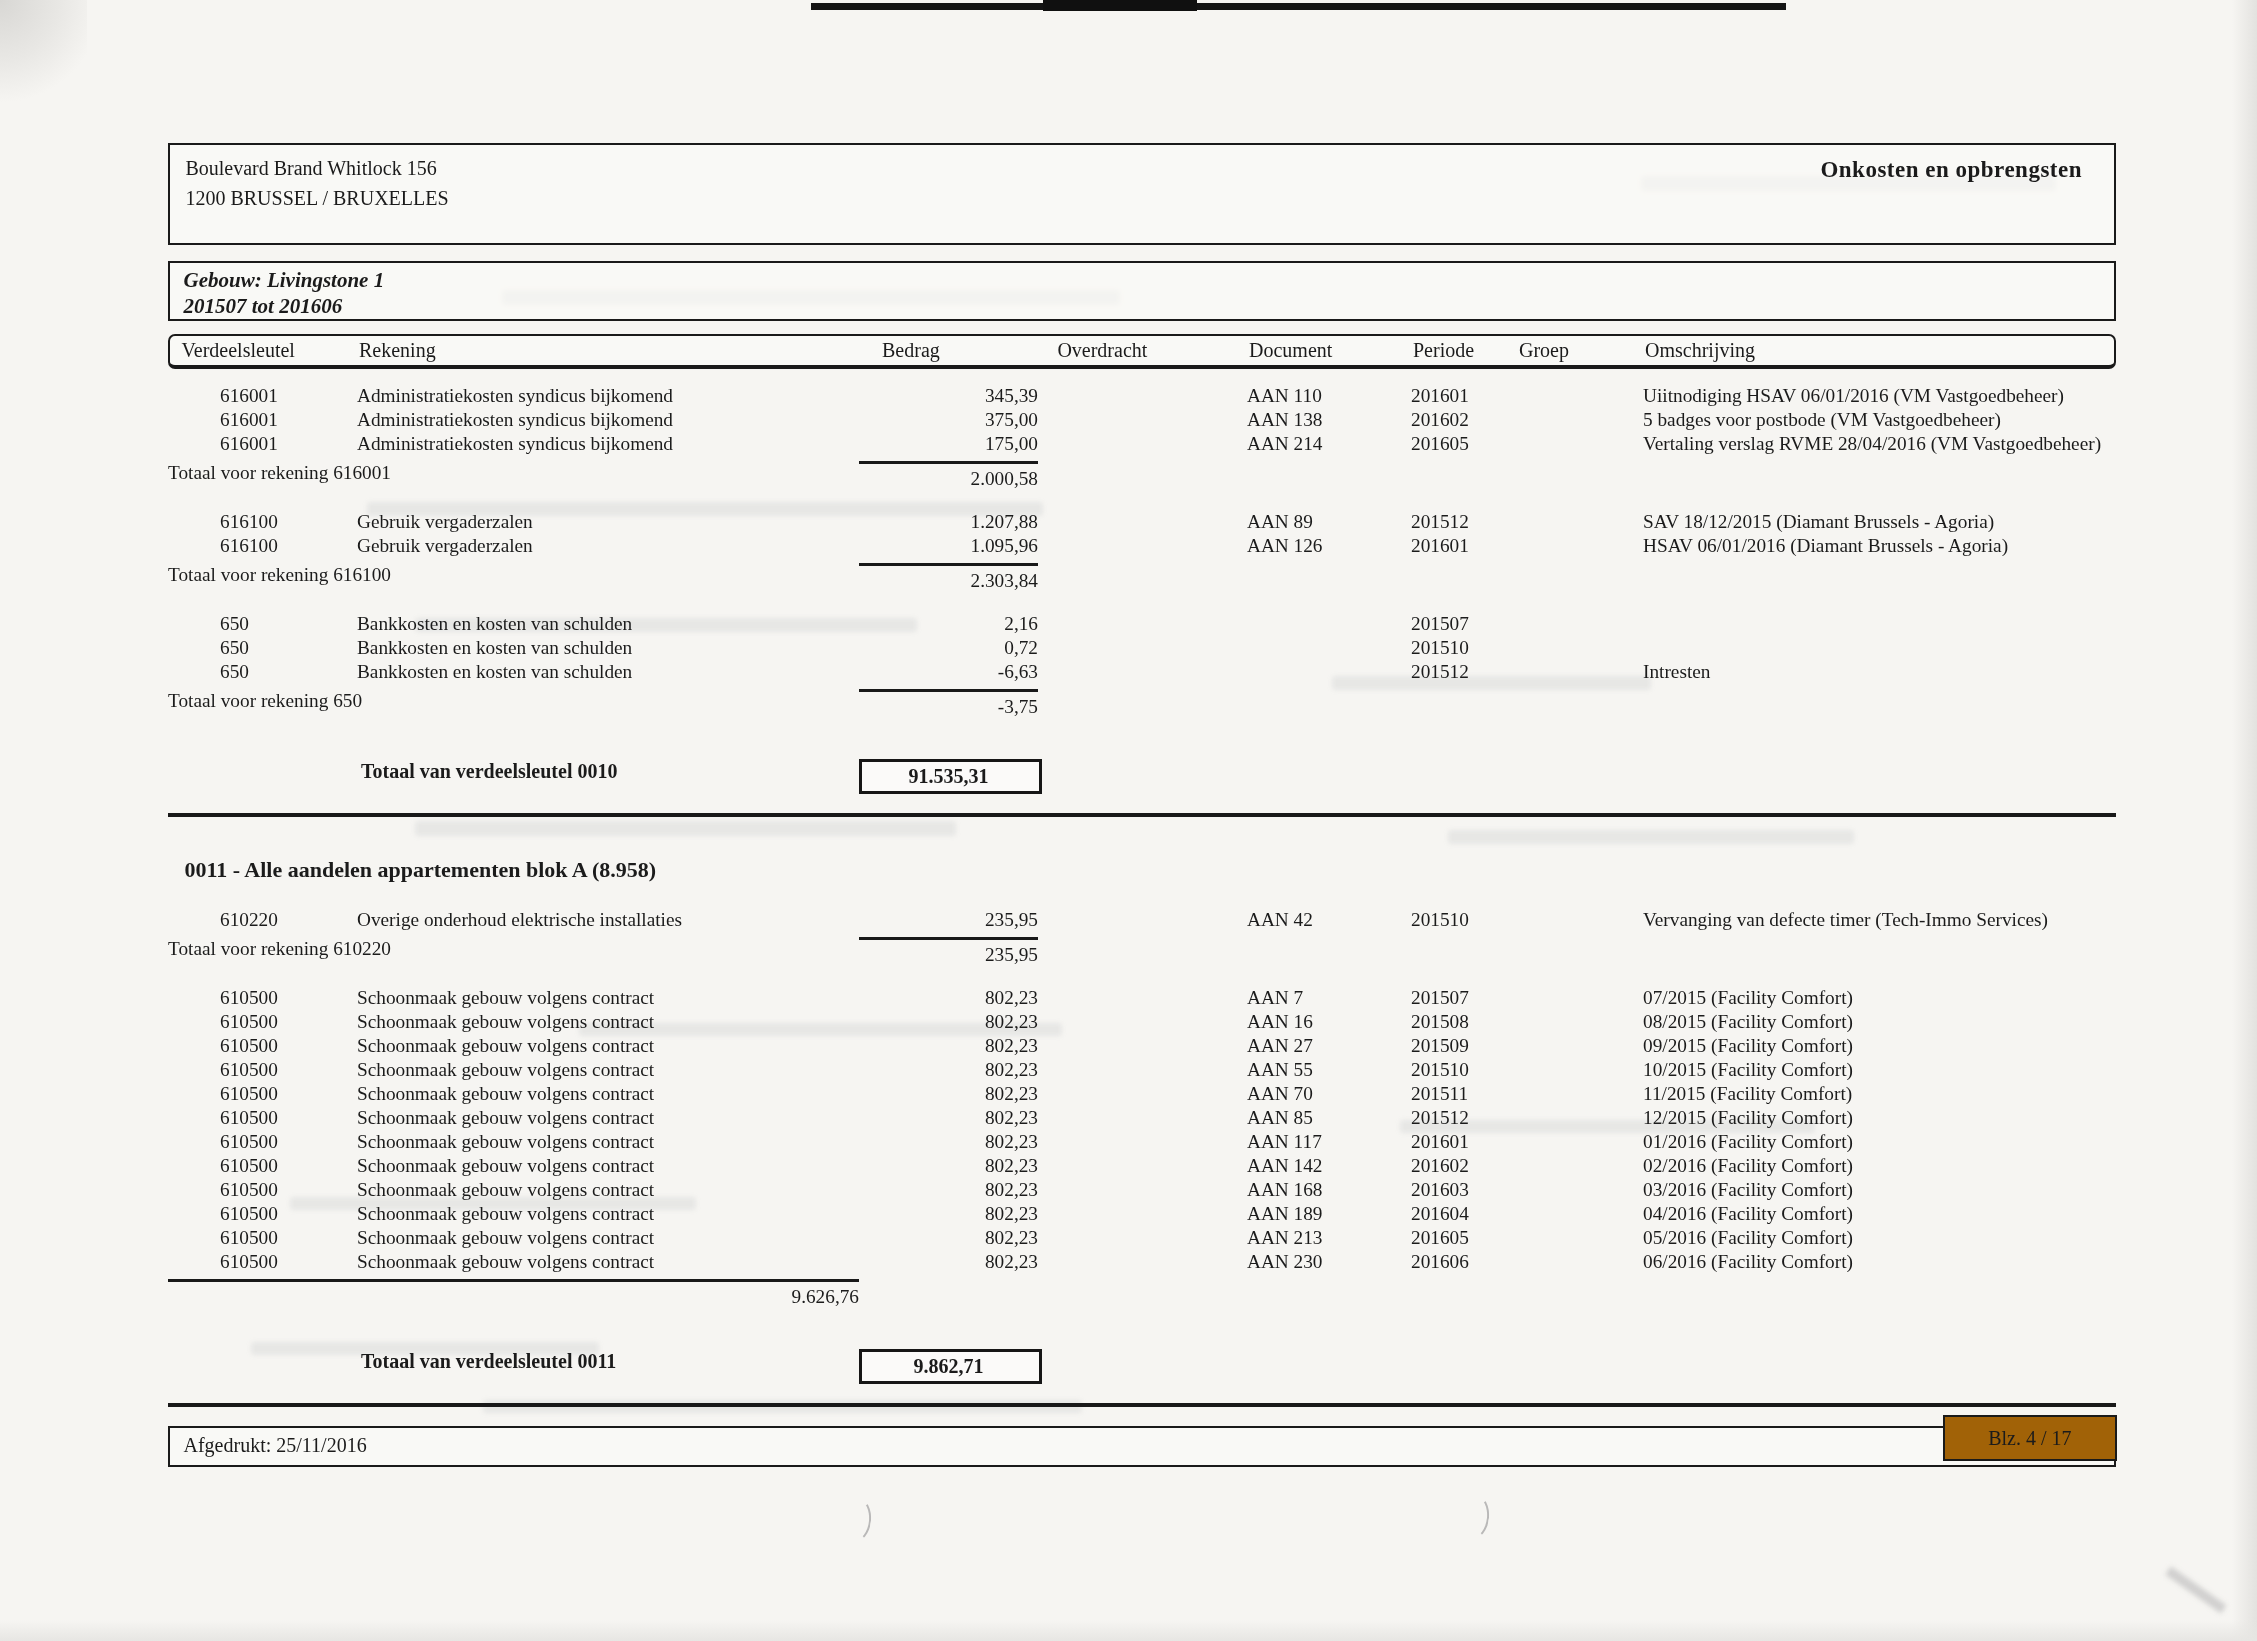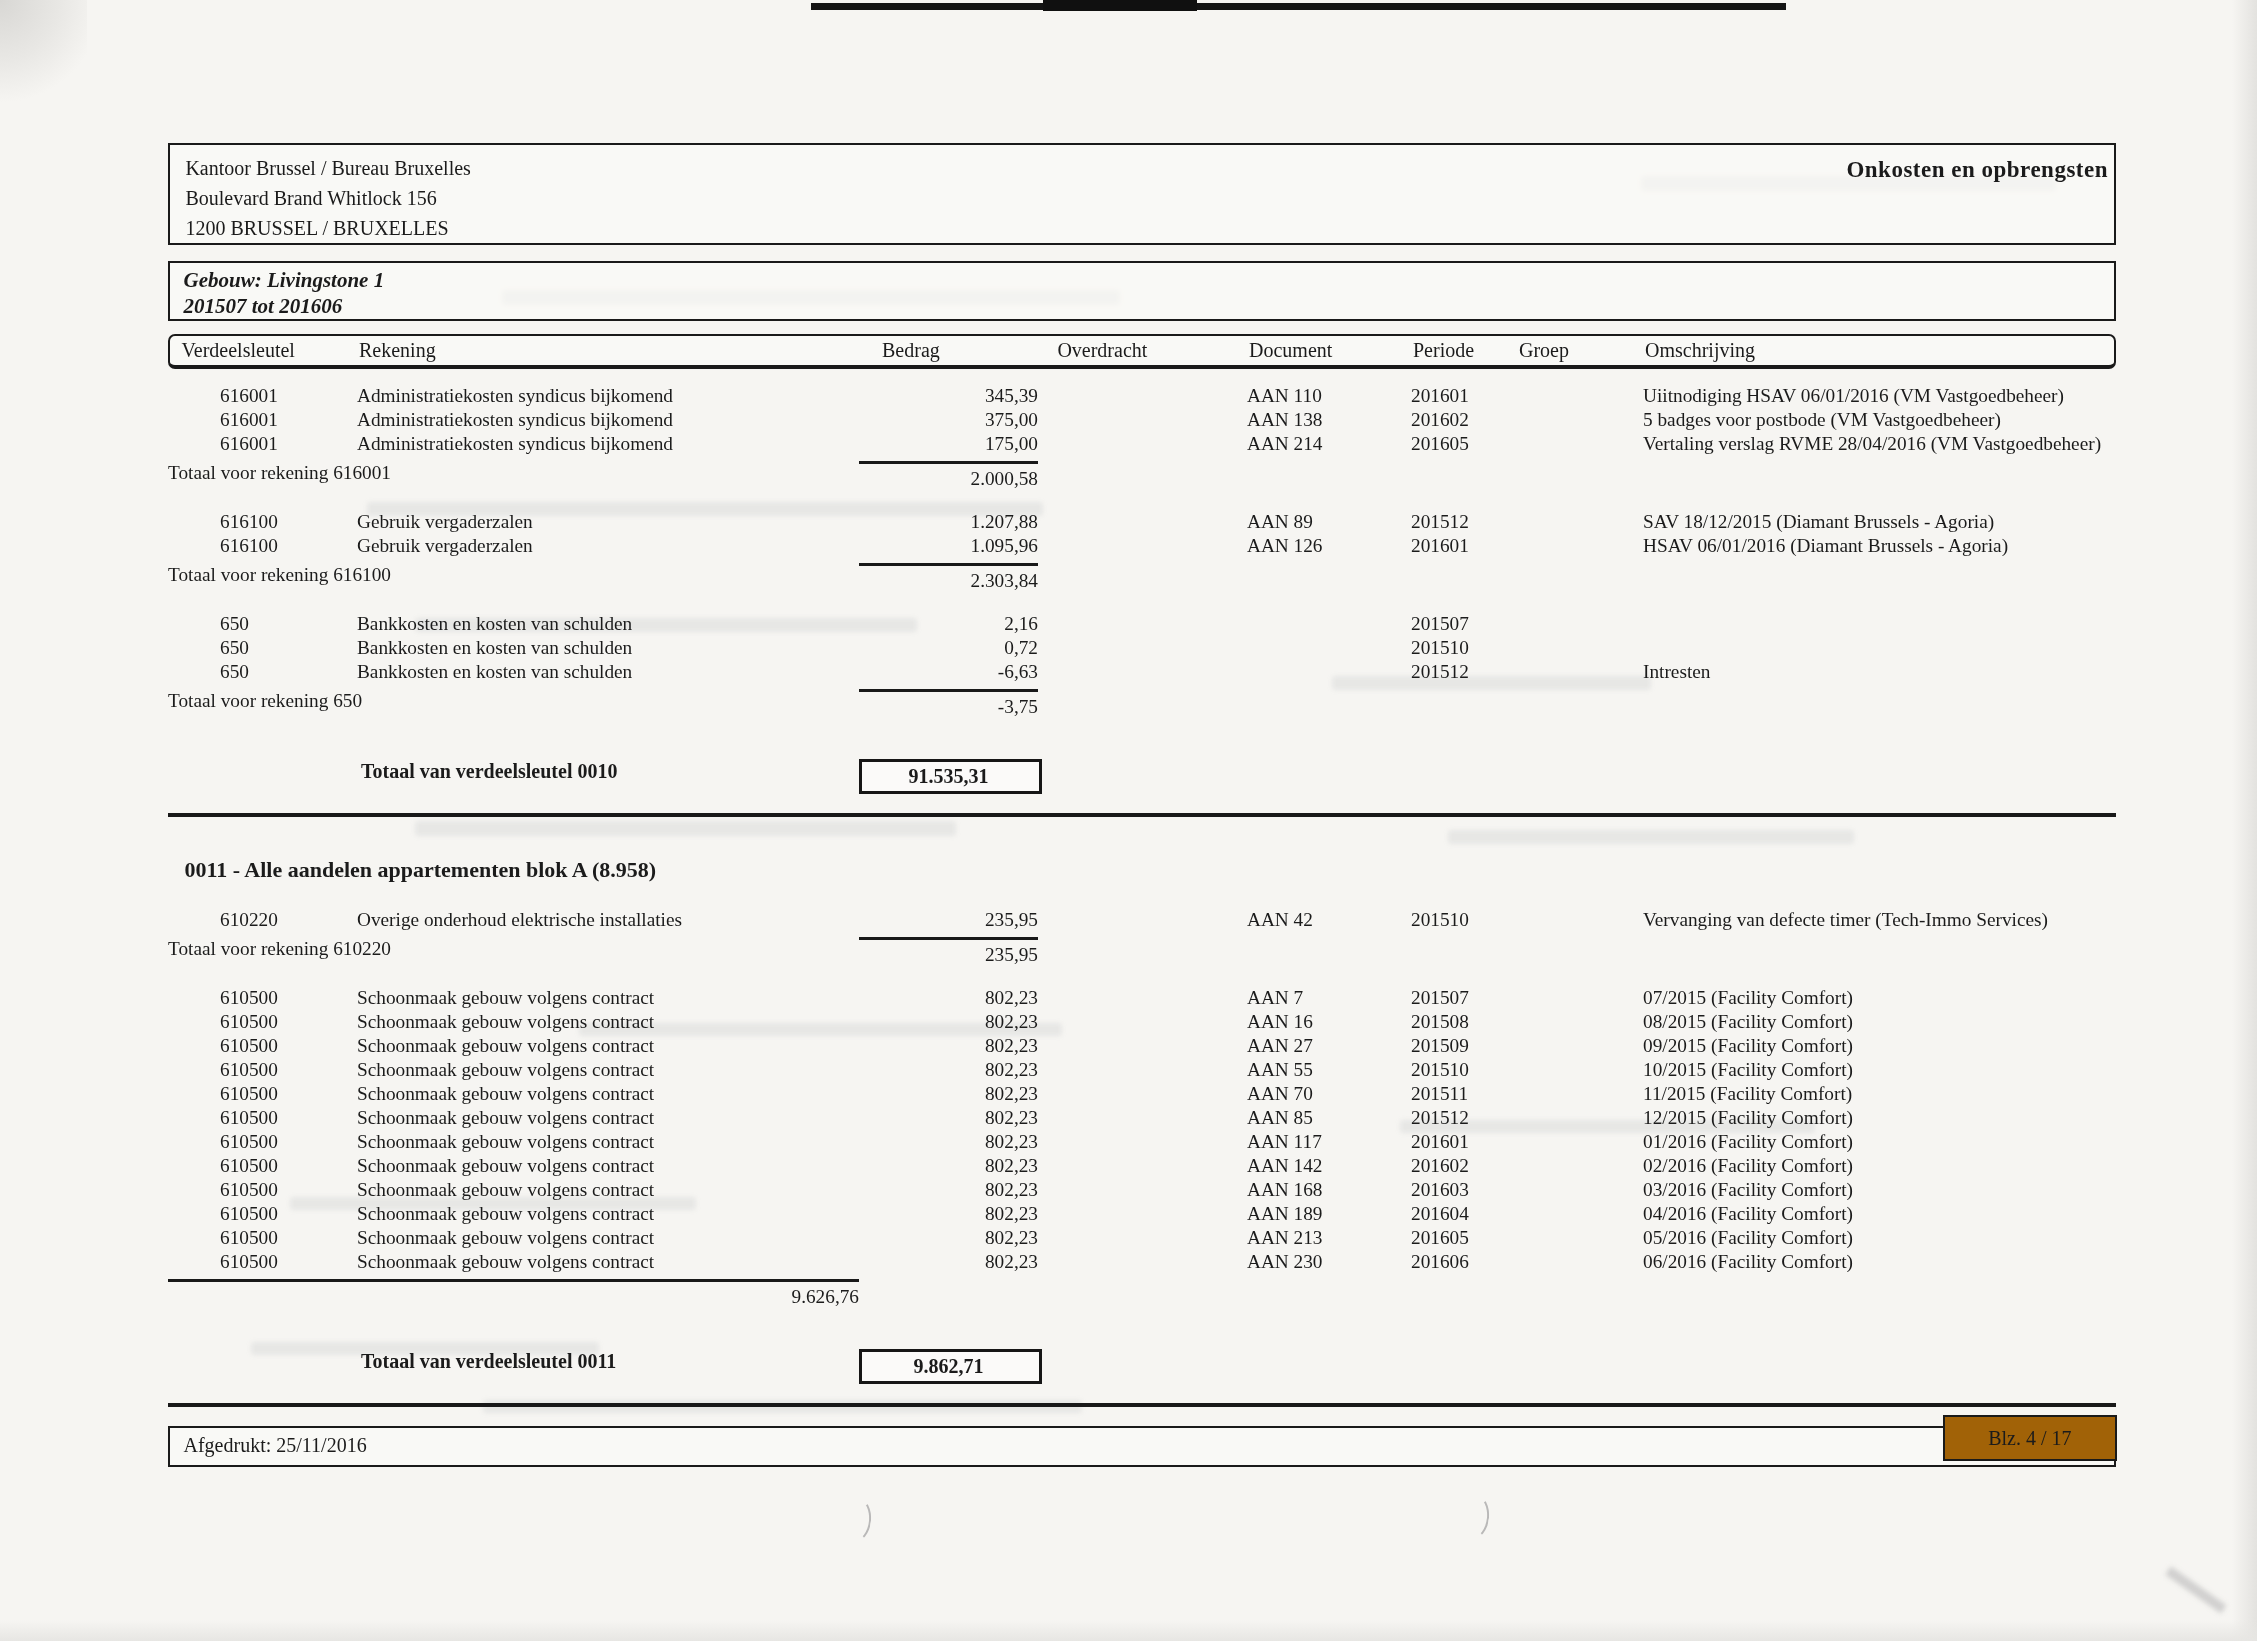--- a/index.html
+++ b/index.html
@@ -43,21 +43,21 @@
   .smudge-br {
     position: absolute; right: 27px; bottom: 46px; width: 68px; height: 9.7px;
     background: rgba(140,140,142,0.35); filter: blur(2.9px); transform: rotate(35deg);
   }
 
   
   .frame { position: absolute; left: 168px; width: 1948px; border: 2.9px solid #1a1a1a; background: rgba(252,251,249,0.6); }
 
   .office-box { top: 143px; height: 102px; padding: 7.7px 15.4px; }
   .office-box .line { font-size: 20px; line-height: 30px; }
-  .report-title { position: absolute; top: 11.6px; right: 6px; font-size: 23px; font-weight: bold; letter-spacing: 0.5px; }
+  .report-title { position: absolute; top: 11.6px; right: 32px; font-size: 23px; font-weight: bold; letter-spacing: 0.5px; }
 
   .building-box { top: 261px; height: 60px; padding: 3.9px 13.5px; }
   .building-box .line { font-size: 21px; line-height: 26px; font-weight: bold; font-style: italic; }
 
   
   .thead { top: 334px; height: 35px; border-bottom-width: 4.8px; display: grid;
     grid-template-columns: 189px 502px 179px 209px 164px 106px 126px 1fr;
     align-items: center; font-size: 20px; border-radius: 7px; }
   .thead .h1 { padding-left: 11.6px; }
   .thead .h3 { padding-left: 21px; }
@@ -111,21 +111,20 @@
 <div class="bleed" style="left:579px;top:1023px;width:483px;height:12.6px"></div>
 <div class="bleed" style="left:1400px;top:1120px;width:415px;height:12.6px"></div>
 <div class="bleed" style="left:290px;top:1197px;width:406px;height:12.6px"></div>
 <div class="bleed" style="left:251px;top:1342px;width:348px;height:12.6px"></div>
 <div class="bleed" style="left:483px;top:1400px;width:599px;height:12.6px"></div>
 <div class="page-curl" style="left:842px;top:1498px"></div>
 <div class="page-curl" style="left:1460px;top:1495px"></div>
 <div class="smudge-br"></div>
 
 <div class="frame office-box">
-  <div class="line">Kantoor Brussel / Bureau Bruxelles</div>
   <div class="line">Boulevard Brand Whitlock 156</div>
   <div class="line">1200 BRUSSEL / BRUXELLES</div>
   <div class="report-title">Onkosten en opbrengsten</div>
 </div>
 
 <div class="frame building-box">
   <div class="line">Gebouw: Livingstone 1</div>
   <div class="line">201507 tot 201606</div>
 </div>
 

